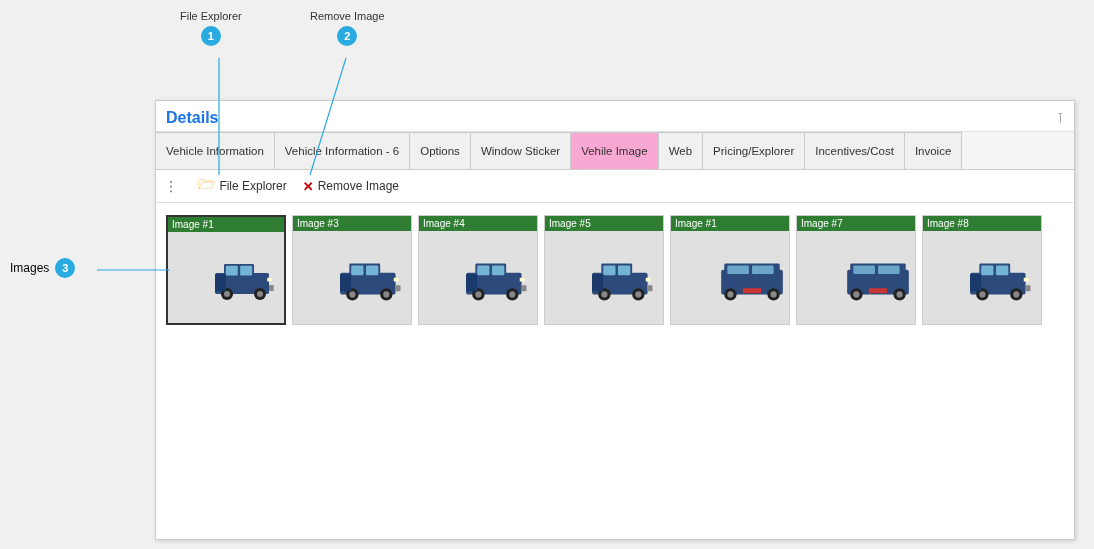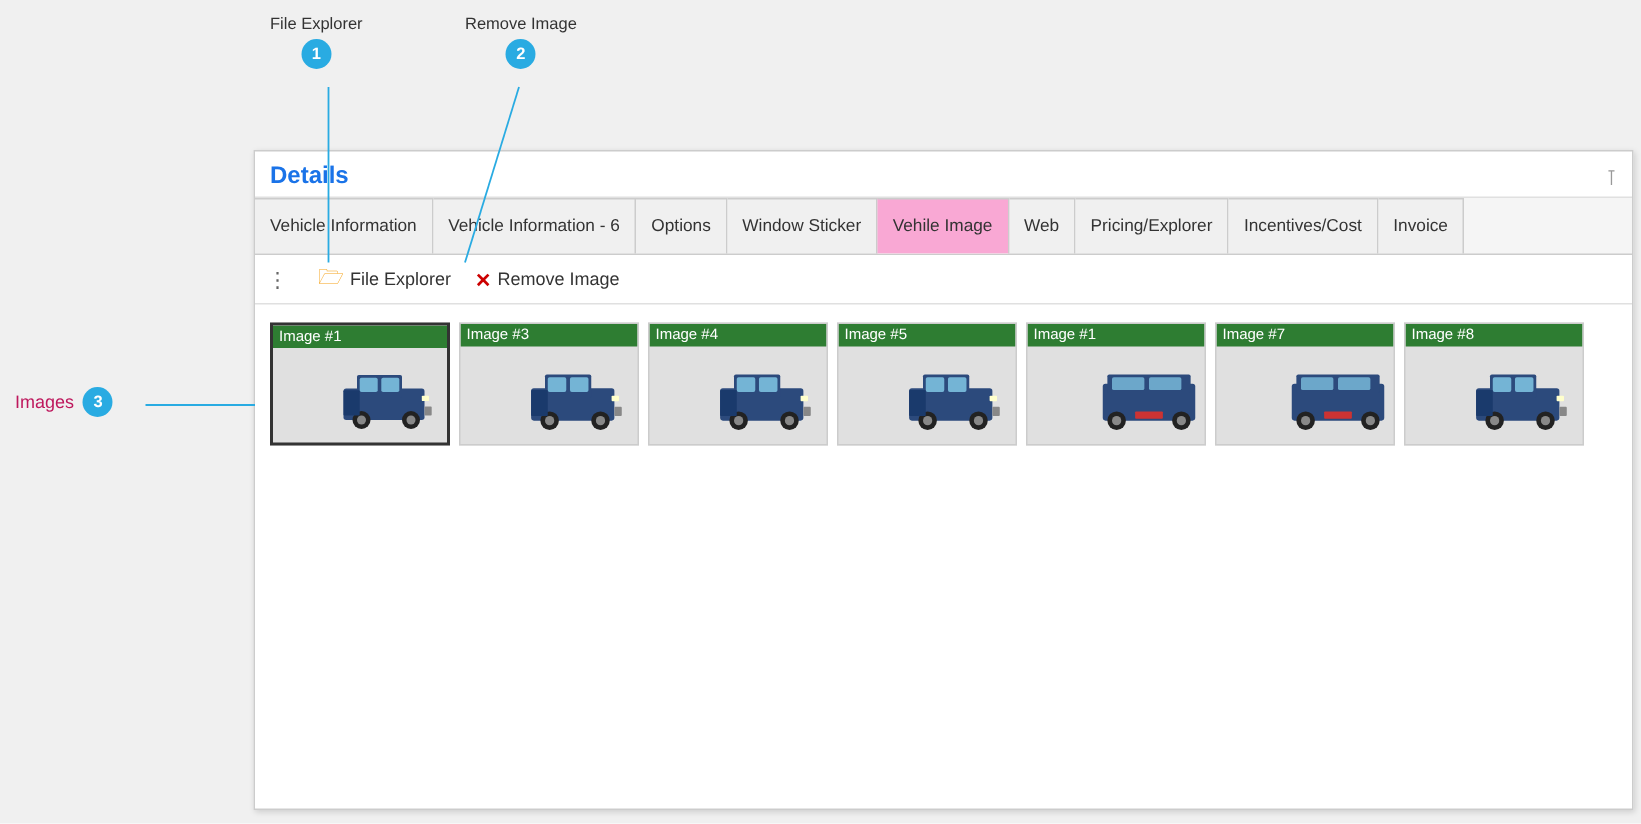--- a/index.html
+++ b/index.html
@@ -37,21 +37,21 @@
       font-weight: bold;
       display: flex;
       align-items: center;
       justify-content: center;
     }
 
     
     .main-panel {
       position: absolute;
       top: 100px;
-      left: 169px;
+      left: 155px;
       width: 920px;
       height: 440px;
       background: white;
       border: 1px solid #ccc;
       box-shadow: 1px 1px 4px rgba(0,0,0,0.15);
     }
 
     .panel-header {
       display: flex;
       align-items: center;
@@ -137,21 +137,21 @@
     .images-area {
       padding: 12px 10px;
       display: flex;
       gap: 6px;
       overflow-x: auto;
     }
 
     .image-thumb {
       width: 120px;
       min-width: 120px;
-      height: 82px;
+      height: 110px;
       border: 1px solid #ccc;
       position: relative;
       overflow: hidden;
       background: #e0e0e0;
       padding-left: 44px;
     }
 
     .image-thumb.selected {
       border: 2px solid #333;
     }
@@ -389,15 +389,15 @@
       <rect x="95" y="50" width="8" height="10" rx="1" fill="#888"></rect>
 
       <rect x="5" y="32" width="18" height="28" rx="1" fill="#1a3a6c"></rect>
     </svg>
         </div>
       </div>
     </div>
 </div>
 
 <div style="position:absolute; top:258px; left:10px; display:flex; align-items:center; gap:6px;">
-  <span style="font-size:12px; color:#be185d;">Images</span>
+  <span style="font-size:12px; color:#000000;">Images</span>
   <div style="width:20px;height:20px;border-radius:50%;background:#29abe2;color:white;font-size:11px;font-weight:bold;display:flex;align-items:center;justify-content:center;">3</div>
 </div>
 
 </body></html>

